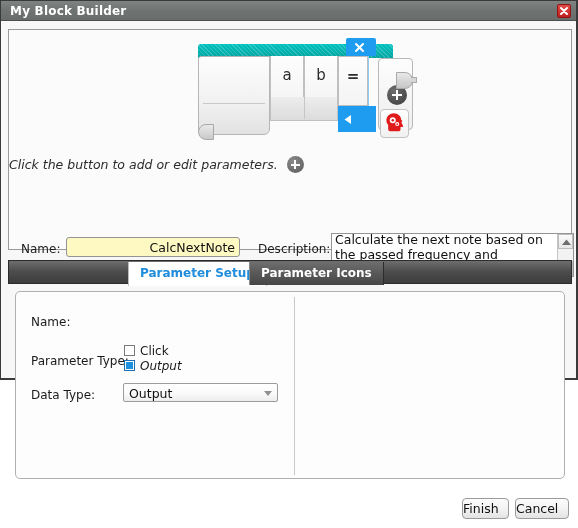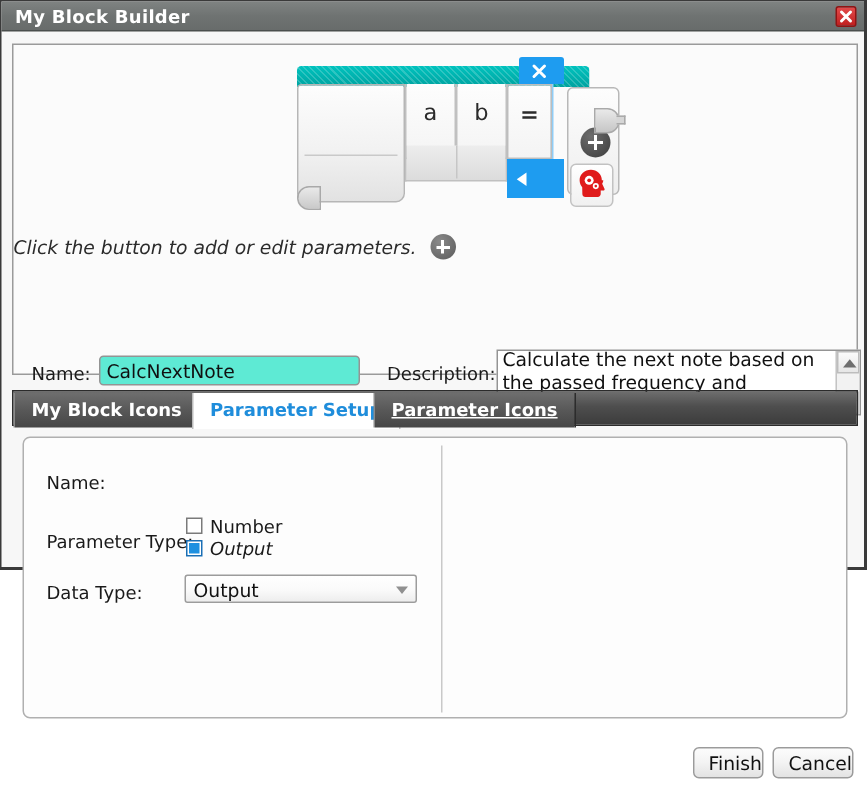--- a/index.html
+++ b/index.html
@@ -278,29 +278,30 @@
     position: absolute;
     font-size: 12px;
     color: #1a1a1a;
   }
   .lbl-name   { left: 12px;  top: 212px; }
   .lbl-desc   { left: 249px; top: 212px; }
   .inp-name {
     position: absolute;
     left: 57px; top: 207px;
     width: 174px; height: 20px;
-    background: #5eead4;
+    background: #fef9c3;
     border: 1px solid #949494;
     border-radius: 3px;
     box-sizing: border-box;
     font-family: inherit;
     font-size: 12.5px;
     color: #101010;
     padding: 0 4px;
     outline: none;
+    text-align: right;
   }
   .desc-wrap {
     position: absolute;
     left: 322px; top: 203px;
     width: 243px; height: 44px;
     background: #ffffff;
     border: 1px solid #949494;
     box-sizing: border-box;
     overflow: hidden;
   }
@@ -362,21 +363,21 @@
     background: #ffffff;
     color: #1f8ddb;
     border-left: 1px solid #bdbdbd;
     border-right: 1px solid #bdbdbd;
     height: 24px;
     line-height: 23px;
     top: 1px;
   }
   .tab.t1 { left: 0px; }
   .tab.t2 { left: 119px; }
-  .tab.t3 { left: 240px; text-decoration: underline; }
+  .tab.t3 { left: 240px; }
 
   
   .tabpanel {
     position: absolute;
     left: 14px; top: 290px;
     width: 550px; height: 188px;
     background: #fdfdfd;
     border: 1px solid #b0b0b0;
     border-radius: 5px;
     box-sizing: border-box;
@@ -469,21 +470,21 @@
     top: 497px;
     height: 21px;
     line-height: 19px;
     background: linear-gradient(to bottom, #fcfcfc 0%, #f3f3f3 50%, #e3e3e3 100%);
     border: 1px solid #9b9b9b;
     border-radius: 4px;
     box-sizing: border-box;
     font-family: inherit;
     font-size: 12.5px;
     color: #111111;
-    text-align: right;
+    text-align: left;
     cursor: pointer;
     padding: 0;
   }
   .btn-finish { left: 461px; width: 47px; }
   .btn-cancel { left: 514px; width: 54px; }
 </style>
 </head>
 <body>
 
 <div class="window">
@@ -572,41 +573,38 @@
         <div class="sb-arrow down">
           <svg width="11" height="7" viewBox="0 0 11 7">
             <path d="M5.5 6.5 L1 1 L10 1 Z" fill="#6e6e6e"></path>
           </svg>
         </div>
       </div>
     </div>
   </div>
 
   <div class="tabstrip">
-    <div class="tab t1">
-      <span>My Block Icons</span>
-    </div>
     <div class="tab t2 active">
       <span>Parameter Setup</span>
     </div>
     <div class="tab t3">
       <span>Parameter Icons</span>
     </div>
   </div>
 
   <div class="tabpanel">
     <div class="divider"></div>
 
     <div class="frm-lbl frm-name-lbl">Name:</div>
     <div class="frm-lbl frm-type-lbl">Parameter Type:</div>
     <div class="frm-lbl frm-data-lbl">Data Type:</div>
 
 
     <div class="radio-row r1">
-      <span class="cbox"></span><span class="cbox-lbl">Number</span>
+      <span class="cbox"></span><span class="cbox-lbl">Click</span>
     </div>
     <div class="radio-row r2">
       <span class="cbox checked"></span><span class="cbox-lbl">Output</span>
     </div>
   </div>
 
   <div class="select">
     <span class="select-val">Output</span>
     <span class="select-arrow"></span>
   </div>

